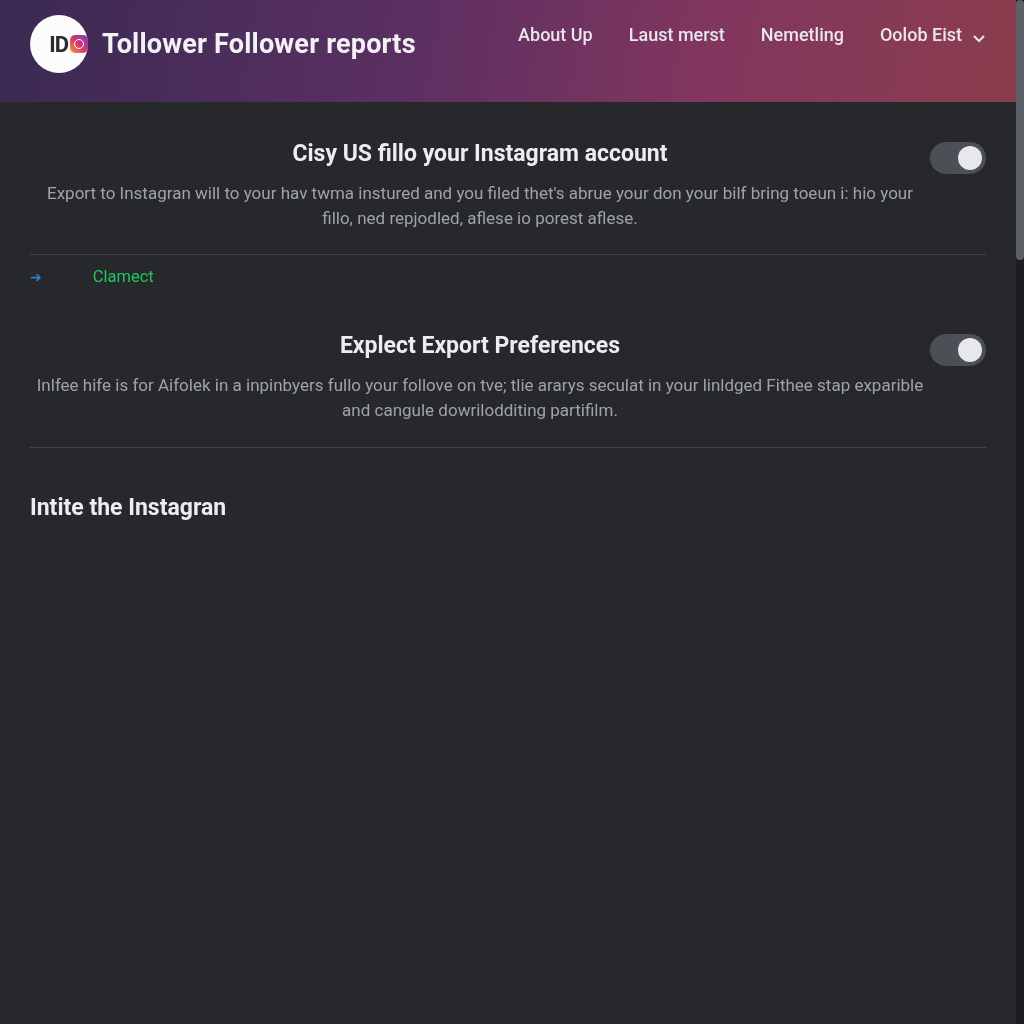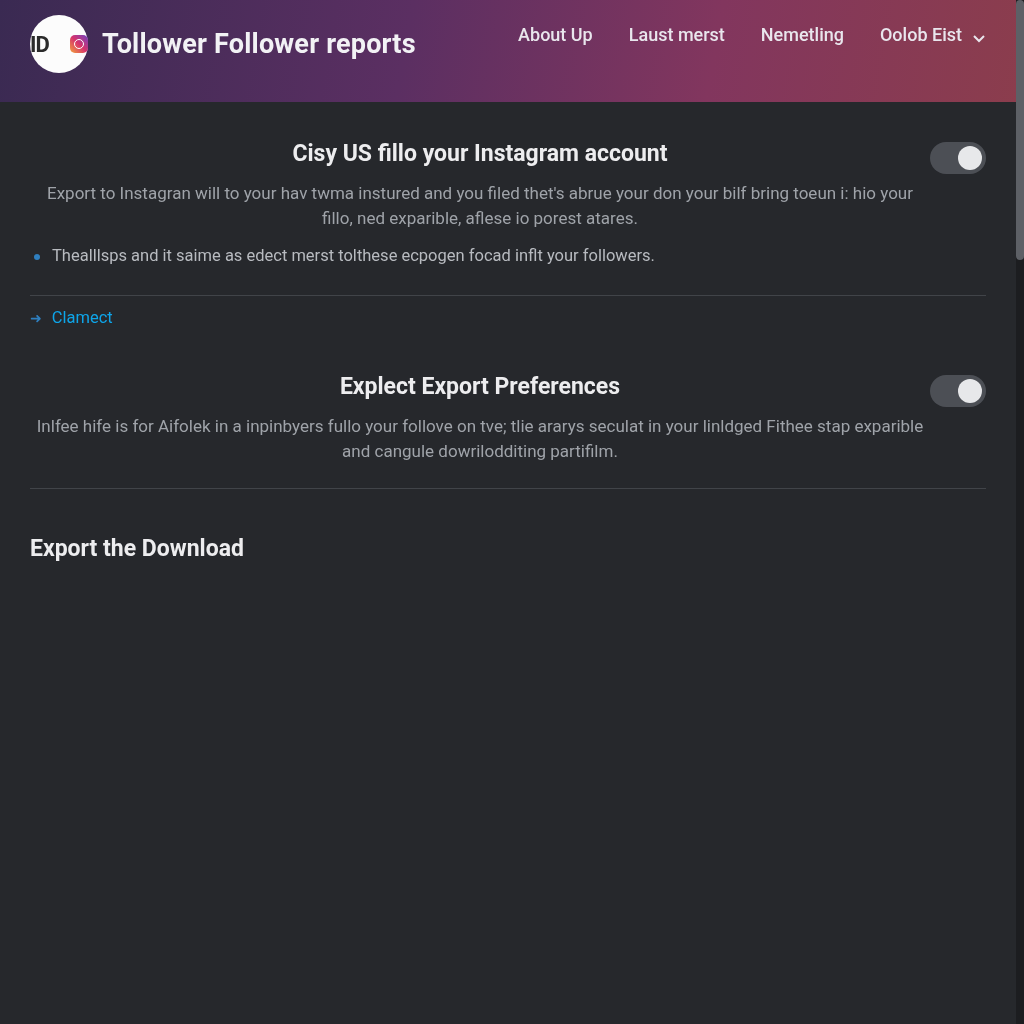--- a/index.html
+++ b/index.html
@@ -26,21 +26,21 @@
   .brand {
     display: flex;
     align-items: center;
     gap: 14px;
     margin-top: 5px;
   }
   .logo-circle {
     width: 58px; height: 58px;
     border-radius: 50%;
     background: #fcfcfc;
-    display:flex; align-items:center; justify-content:space-between;
+    display:flex; align-items:center; justify-content:flex-end;
     font-weight: 700;
     gap: 2px;
   }
   .logo-letters { font-size: 22px; color:#2b2b2b; letter-spacing:-1px;}
   .logo-ig {
     width: 18px; height:18px;
     border-radius:5px;
     background: linear-gradient(45deg,#f3a33b,#d6336c,#6f42c1);
     position:relative;
     display:flex; align-items:center; justify-content:center;
@@ -93,21 +93,21 @@
     color: #9fa3a9;
     max-width: 915px;
   }
   .bullets { margin-top: 16px; padding-left: 4px; }
   .bullet-row { display:flex; align-items:flex-start; gap:12px; margin-bottom:6px; font-size:16.5px; color:#b8bbc0;}
   .dot { width:6px;height:6px;border-radius:50%;background:#2f7fbf;margin-top:8px;flex:0 0 6px;}
   .divider { height:1px;background:#414449; margin:24px 0 12px 0; width:100%;}
   .link-row {display:flex;align-items:center;gap:10px;font-size:16.5px;}
   .link-row .arrow{color:#2f7fbf;font-size:14px;}
   .link-row .square{width:9px;height:9px;border:1.5px solid #2f7fbf;background:#22252a;}
-  .link-text{color:#0ea5e9;cursor:pointer;}
+  .link-text{color:#22c55e;cursor:pointer;margin-left:41px;}
 
   
   .toggle {
     width: 56px; height: 32px;
     background: #4c4f55;
     border-radius: 16px;
     position:relative;
     cursor:pointer;
     flex:0 0 56px;
     margin-top:2px;
@@ -153,27 +153,21 @@
     </div>
   </div>
 </div>
 
 <div class="content">
 
   <div class="section">
     <div class="section-head">
       <div style="flex:1">
         <div class="section-title">Cisy US fillo your Instagram account</div>
-        <div class="section-body">Export to Instagran will to your hav twma instured and you filed thet's abrue your don your bilf bring toeun i: hio your fillo, ned exparible, aflese io porest atares.</div>
-        <div class="bullets">
-          <div class="bullet-row">
-            <span class="dot"></span>
-            <span>Thealllsps and it saime as edect merst tolthese ecpogen focad inflt your followers.</span>
-          </div>
-        </div>
+        <div class="section-body">Export to Instagran will to your hav twma instured and you filed thet's abrue your don your bilf bring toeun i: hio your fillo, ned repjodled, aflese io porest aflese.</div>
       </div>
       <div class="toggle">
           <div class="knob"></div>
         </div>
     </div>
     <div class="divider"></div>
     <div class="link-row">
       <span class="arrow">➜</span>
       <span class="link-text">Clamect</span>
     </div>
@@ -186,20 +180,20 @@
         <div class="section-body">Inlfee hife is for Aifolek in a inpinbyers fullo your follove on tve; tlie ararys seculat in your linldged Fithee stap exparible and cangule dowrilodditing partifilm.</div>
       </div>
       <div class="toggle">
           <div class="knob"></div>
         </div>
     </div>
     <div class="divider"></div>
   </div>
 
   <div class="section" style="margin-top:46px;">
-    <div class="section-title">Export the Download</div>
+    <div class="section-title">Intite the Instagran</div>
   </div>
 
 </div>
 
 <div class="scrollbar">
   <div class="scrollthumb"></div>
 </div>
 
 </body></html>

